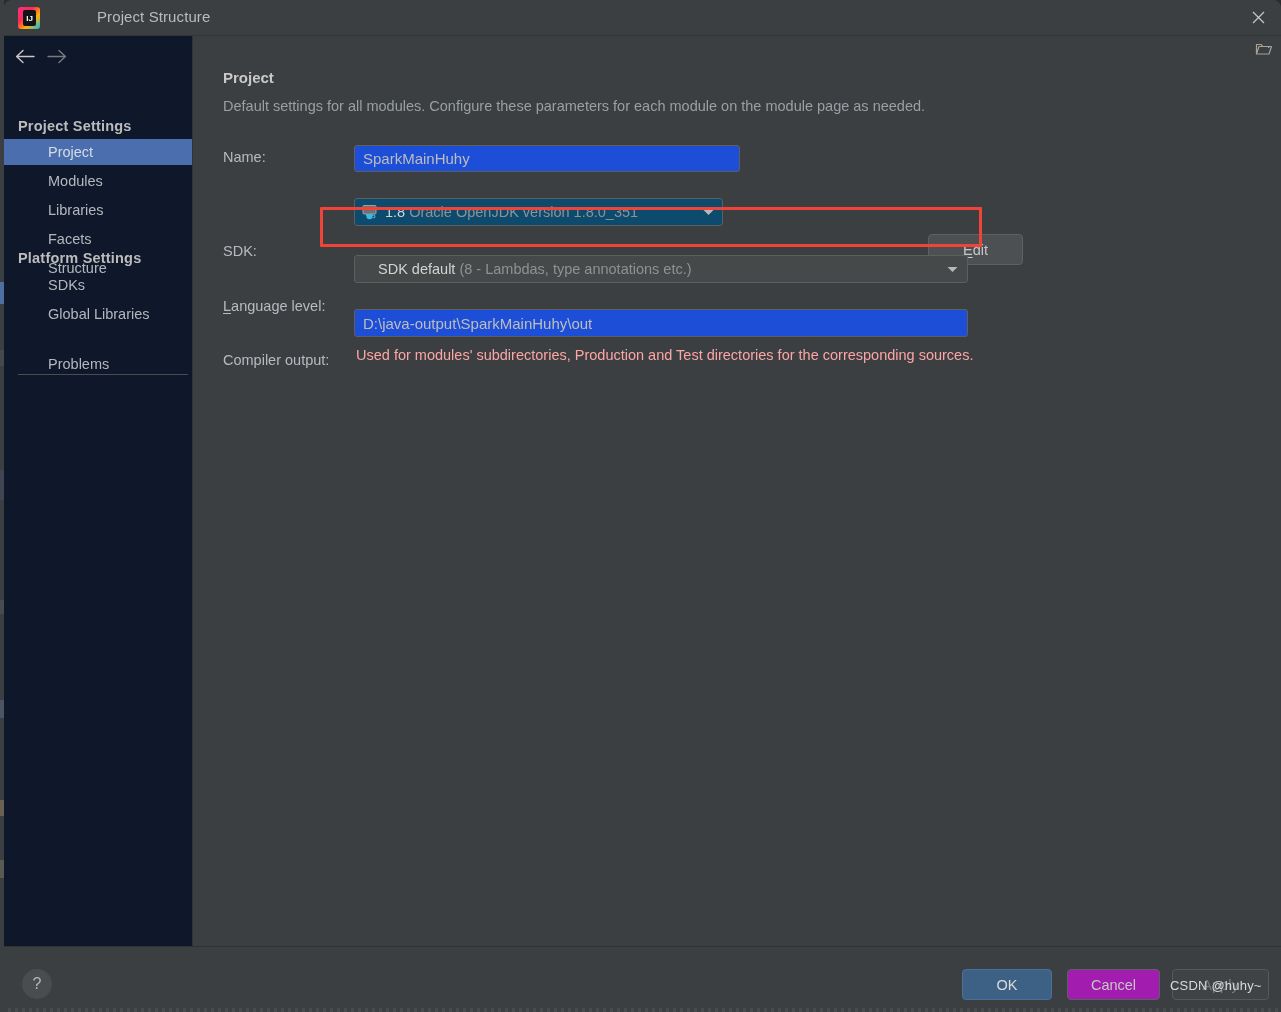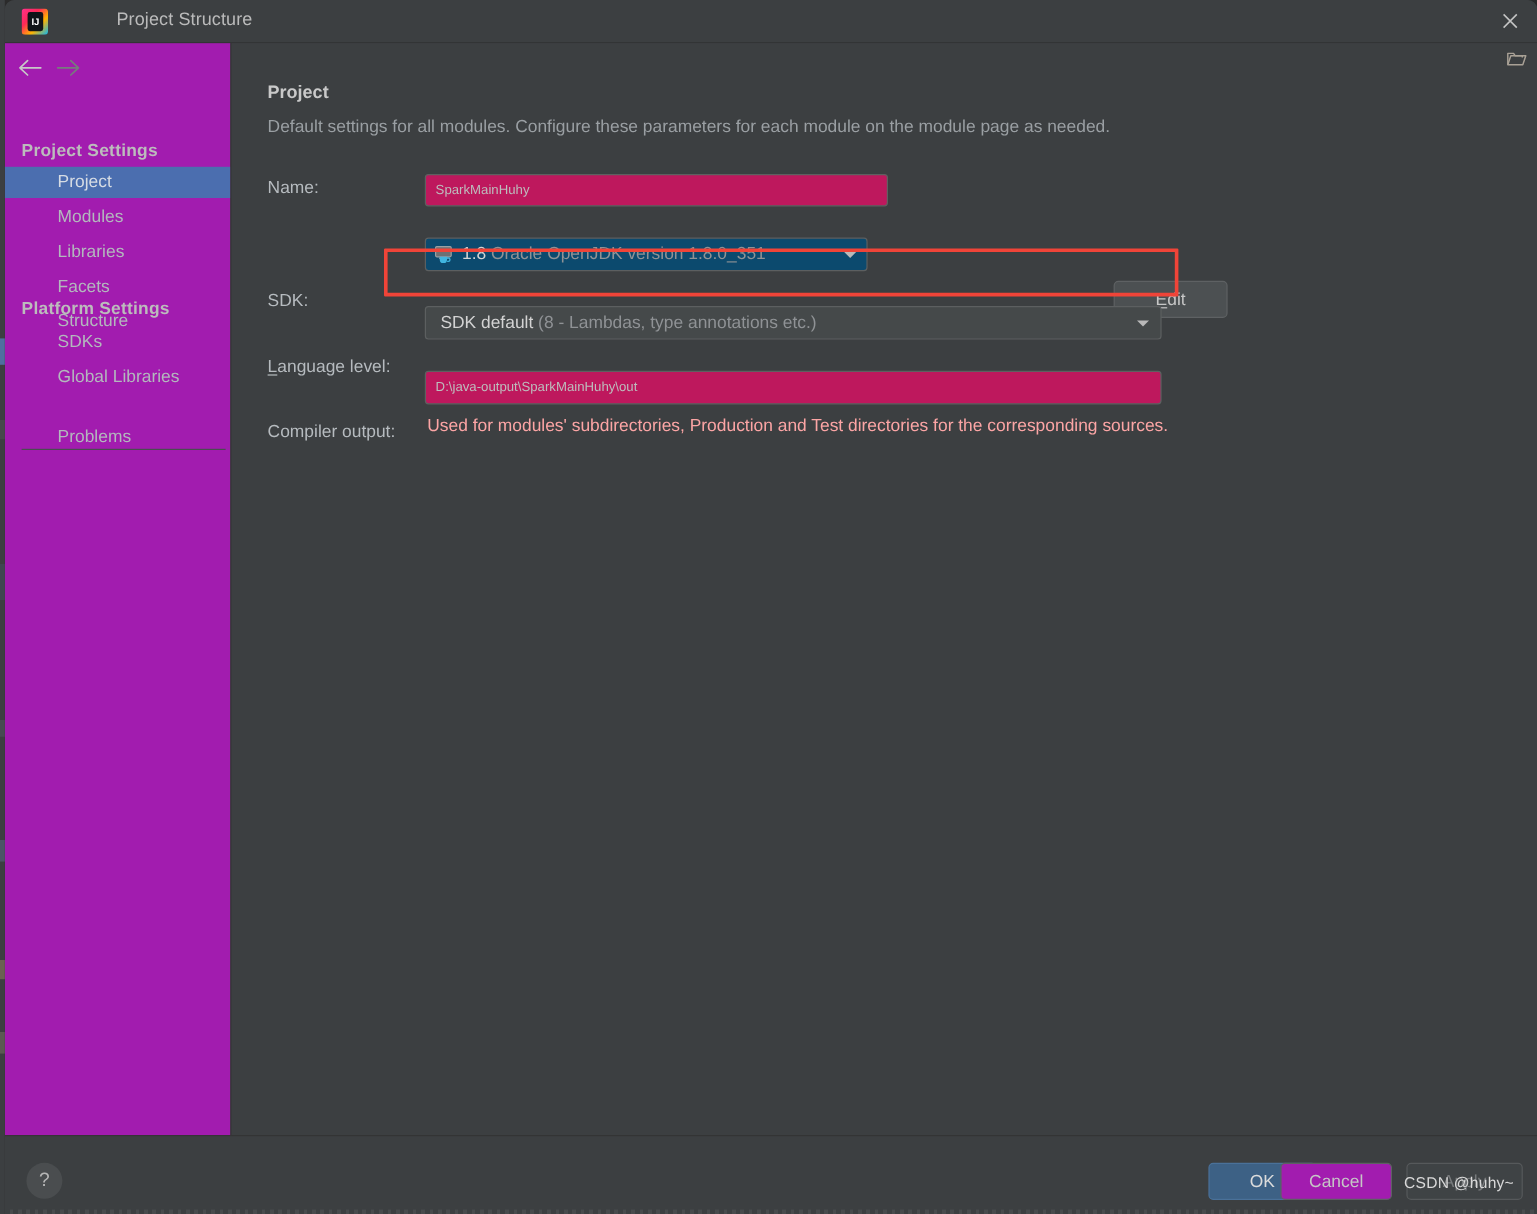--- a/index.html
+++ b/index.html
@@ -64,21 +64,21 @@
     border-radius: 0 8px 0 0;
   }
   #close-btn svg { display:block; }
 
   
   #sidebar {
     position: absolute;
     left: 0; top: 36px;
     width: 188px;
     height: 910px;
-    background: #a21caf;
+    background: #0f172a;
   }
   #sidebar-divider {
     position: absolute;
     left: 188px; top: 36px;
     width: 1px; height: 910px;
     background: #323232;
   }
   #nav-arrows {
     position: absolute;
     left: 0; top: 0;
@@ -168,28 +168,28 @@
     position: absolute;
     font-size: 14.5px;
     color: #b6bbbf;
     white-space: nowrap;
   }
   .mnemonic { text-decoration: underline; text-underline-offset: 2px; }
 
   .text-field {
     position: absolute;
     box-sizing: border-box;
-    background: #be185d;
+    background: #1d4ed8;
     border: 1px solid #5e6060;
     border-radius: 3px;
     height: 27px;
     display: flex;
     align-items: center;
     padding-left: 8px;
-    font-size: 11px;
+    font-size: 15px;
     color: #bdbdbd;
     white-space: nowrap;
     overflow: hidden;
   }
 
   
   #name-field {
     left: 161px; top: 109px;
     width: 386px;
   }
@@ -255,21 +255,21 @@
     left: 161px; top: 219px;
     width: 614px; height: 28px;
     box-sizing: border-box;
     background: #45494a;
     border: 1px solid #5c5f60;
     border-radius: 3px;
     display: flex;
     align-items: center;
   }
   #lang-text {
-    margin-left: 12px;
+    margin-left: 23px;
     font-size: 14.5px;
     white-space: nowrap;
     overflow: hidden;
   }
   #lang-main { color: #d3d3d3; }
   #lang-sub  { color: #8f9295; }
   #lang-arrow {
     position: absolute;
     right: 9px; top: 0; bottom: 0;
     display: flex; align-items: center;
@@ -316,21 +316,21 @@
   .dlg-btn {
     position: absolute;
     top: 22px;
     height: 31px;
     box-sizing: border-box;
     border-radius: 4px;
     display: flex; align-items: center; justify-content: center;
     font-size: 14.5px;
   }
   #ok-btn {
-    left: 1003px;
+    left: 958px;
     width: 90px;
     background: #3d6185;
     border: 1px solid #4a7199;
     color: #dcdcdc;
   }
   #cancel-btn {
     left: 1063px;
     width: 93px;
     background: #a21caf;
     border: 1px solid #5e6163;

